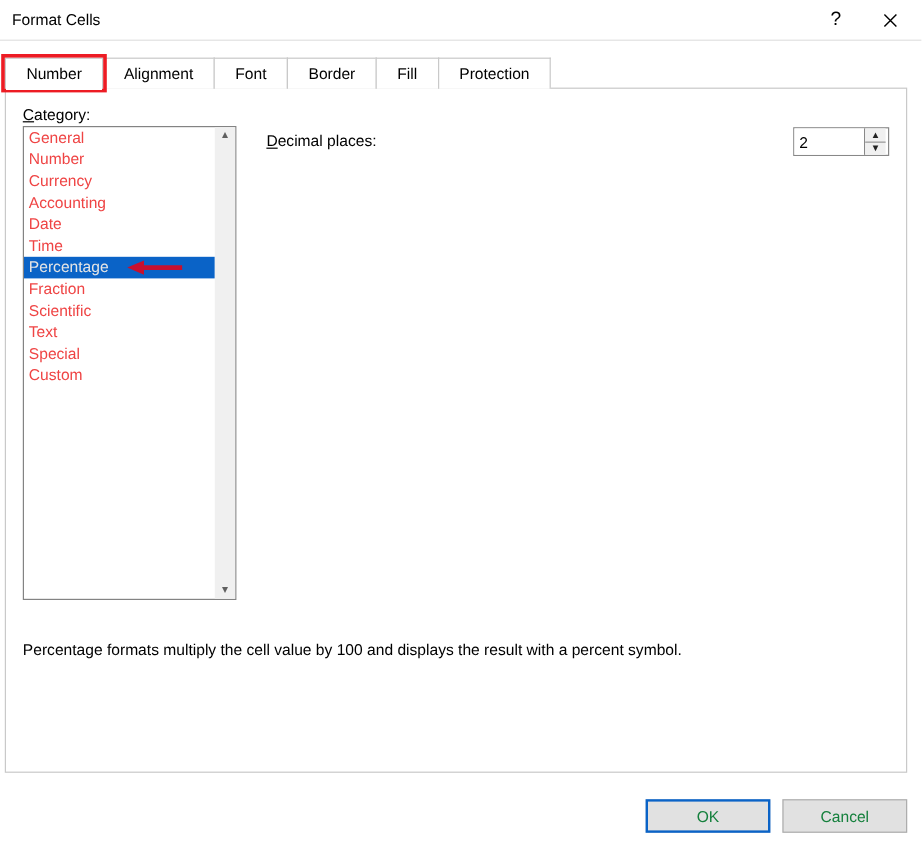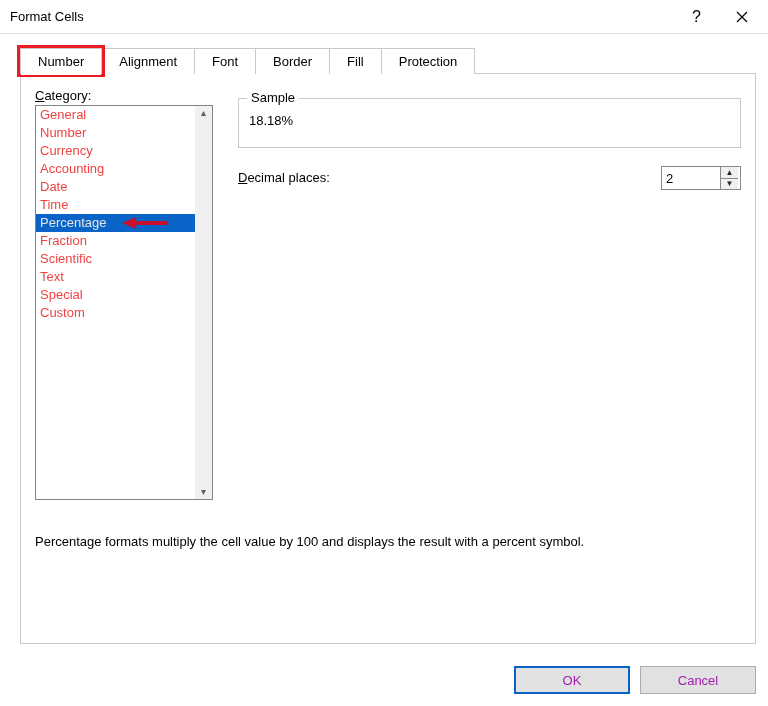--- a/index.html
+++ b/index.html
@@ -40,21 +40,21 @@
       display: flex;
       align-items: center;
       justify-content: center;
       color: #000;
       font-size: 14px;
     }
     .titlebar-btn.help { font-size: 16px; font-weight: 400; }
     .titlebar-btn.close { font-size: 15px; }
     .body {
       flex: 1;
-      padding: 14px 12px 12px 20px;
+      padding: 14px 12px 12px 4px;
       display: flex;
       flex-direction: column;
     }
     .tabs {
       display: flex;
       position: relative;
       z-index: 2;
     }
     .tab {
       padding: 5px 17px;
@@ -207,28 +207,28 @@
       margin-top: 34px;
       color: #000;
     }
     .buttons {
       display: flex;
       justify-content: flex-end;
       gap: 10px;
       padding: 10px 12px 12px 12px;
     }
     .btn {
-      width: 116px;
+      width: 104px;
       height: 28px;
       display: flex;
       align-items: center;
       justify-content: center;
       background: #e1e1e1;
       border: 1px solid #adadad;
-      color: #a21caf;
+      color: #15803d;
     }
     .btn.primary {
       border: 2px solid #0a63c7;
       background: #e1e1e1;
     }
   </style>
 </head>
 <body>
 
 <div class="dialog">
@@ -280,24 +280,20 @@
                 <div class="list-item">Custom</div>
               </div>
             <div class="scrollbar">
               <div class="arr">▴</div>
               <div class="arr">▾</div>
             </div>
           </div>
         </div>
 
         <div class="right-col">
-          <div class="sample-box">
-            <div class="sample-legend">Sample</div>
-            <div class="sample-value">18.18%</div>
-          </div>
 
           <div class="decimal-row">
             <div class="field-label">
               <span class="ul">D</span><span>ecimal places:</span>
             </div>
             <div class="spinner">
               <input type="text" value="2" style="">
               <div class="spinner-btns">
                 <div class="spin-btn">▲</div>
                 <div class="spin-btn">▼</div>

